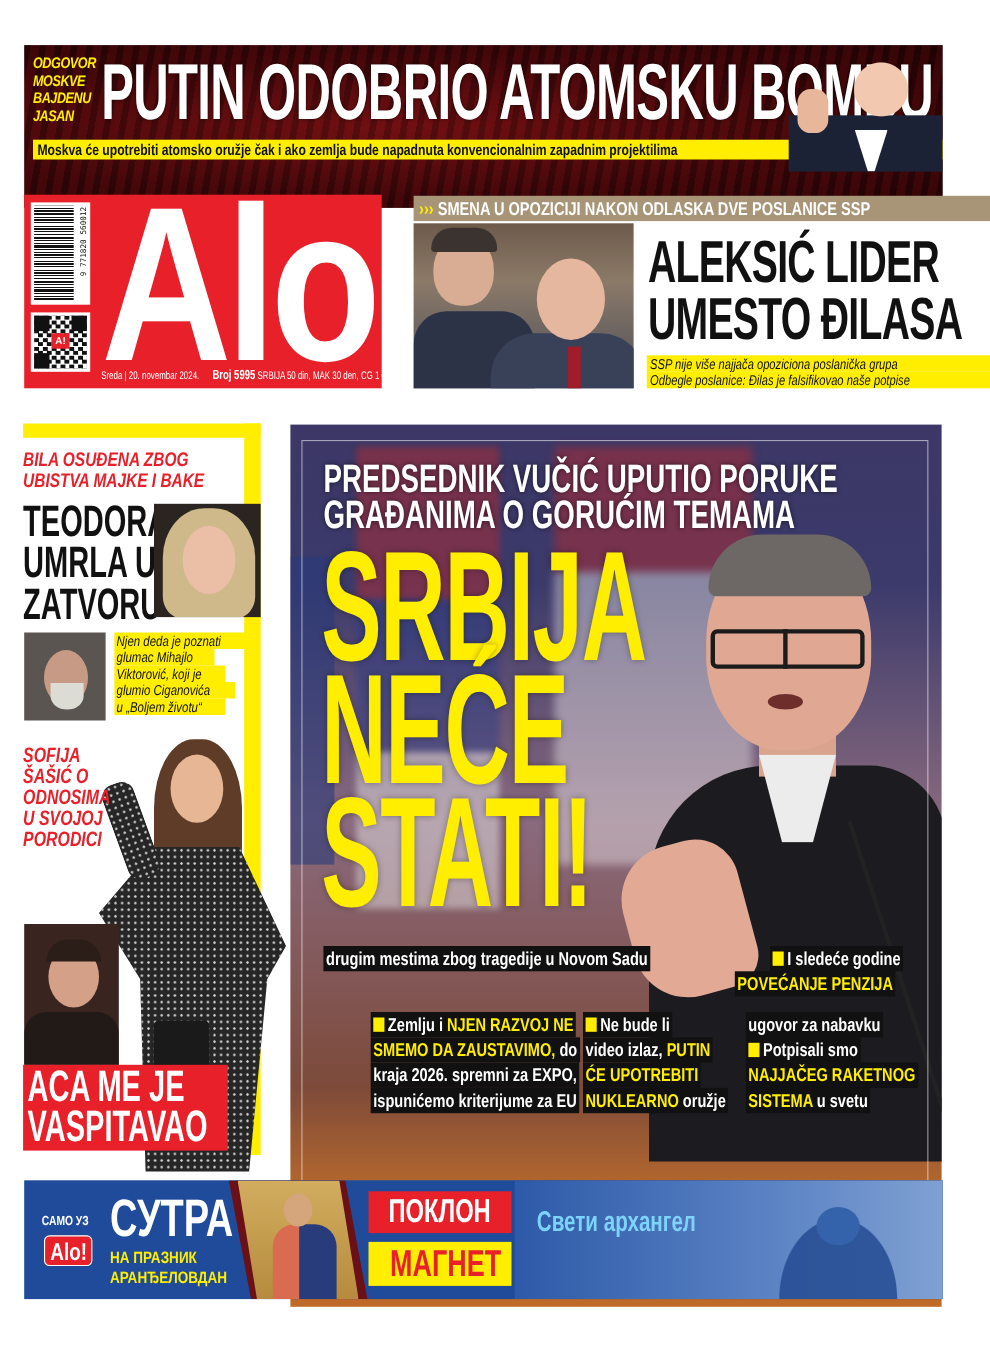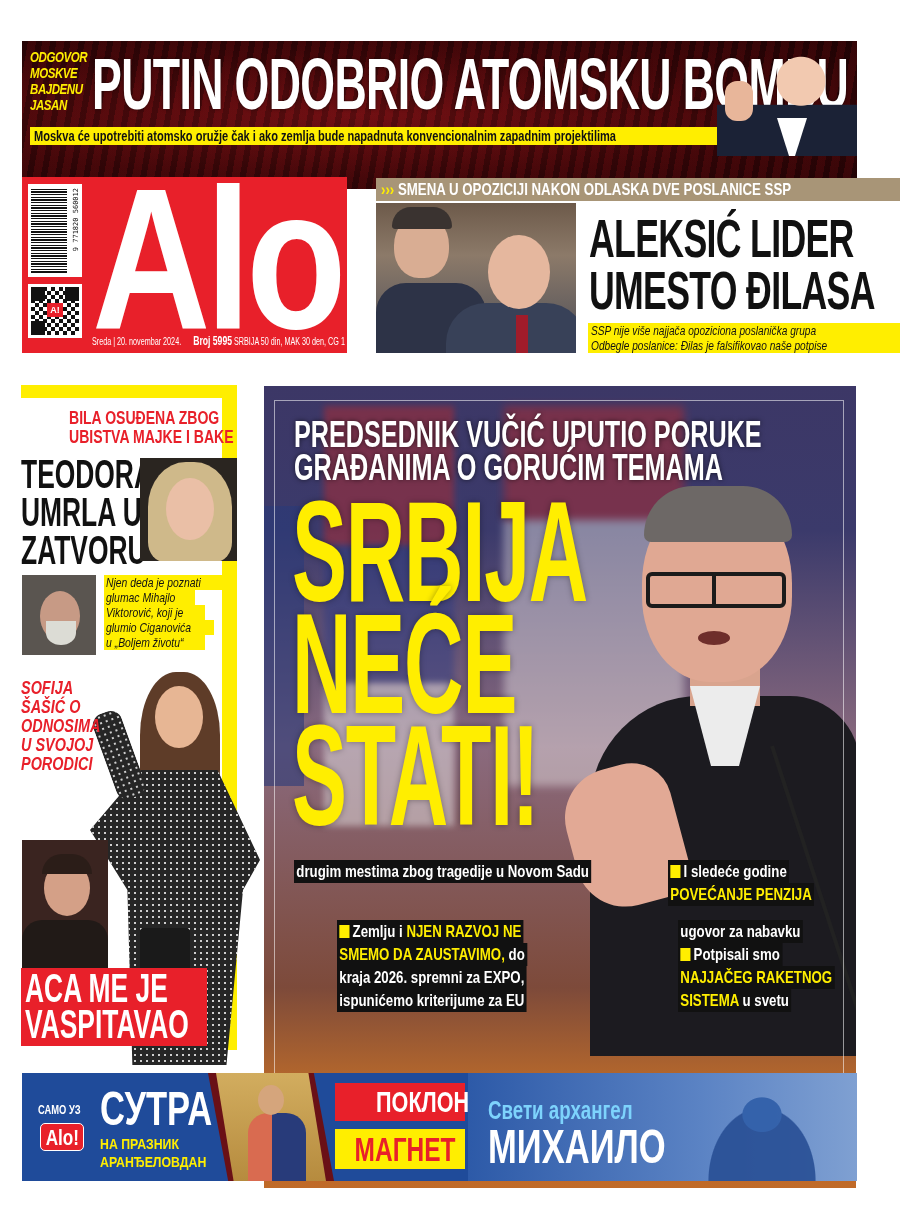--- a/index.html
+++ b/index.html
@@ -65,21 +65,21 @@
   #opp-photo .tie { position: absolute; left: 140px; top: 112px; width: 12px; height: 40px; background: #a01c2a; }
   #opp-headline { left: 589px; top: 212px; color: #111; font-size: 54px; line-height: 52px; font-weight: 700;
     transform: scaleX(0.66); transform-origin: left top; white-space: nowrap; letter-spacing: -1px; }
   #opp-sub { left: 588px; top: 323px; font-style: italic; font-size: 13px; line-height: 15px; color: #111; }
   #opp-sub div { background: #ffee00; display: inline-block; white-space: nowrap; padding: 0 3px; }
   #opp-sub .inner { display: inline-block; transform: scaleX(0.78); transform-origin: left; width: 330px; }
 
   
   #left-frame-top { left: 21px; top: 385px; width: 216px; height: 13px; background: #ffee00; }
   #left-frame-right { left: 222px; top: 385px; width: 15px; height: 665px; background: #ffee00; }
-  #teodora-kicker { left: 21px; top: 409px; color: #e8202a; font-weight: 700; font-size: 18px; line-height: 19px; white-space: nowrap; margin-left: 48px; }
+  #teodora-kicker { left: 21px; top: 409px; color: #e8202a; font-style: italic; font-weight: 700; font-size: 18px; line-height: 19px; white-space: nowrap; }
   #teodora-kicker span { display: block; transform: scaleX(0.78); transform-origin: left; }
   #teodora-headline { left: 21px; top: 455px; color: #111; font-weight: 700; font-size: 40px; line-height: 38px; white-space: nowrap; }
   #teodora-headline span { display: block; transform: scaleX(0.66); transform-origin: left; }
   #teodora-photo { left: 140px; top: 458px; width: 97px; height: 103px; background: #2a2520; overflow: hidden; }
   #teodora-photo .hair { position: absolute; left: 8px; top: 4px; width: 84px; height: 100px; border-radius: 45% 45% 20% 20%; background: #cfb98a; }
   #teodora-photo .face { position: absolute; left: 26px; top: 20px; width: 48px; height: 62px; border-radius: 50%; background: #eabfa6; }
   #viktorovic-photo { left: 22px; top: 575px; width: 74px; height: 80px; background: #5a5550; overflow: hidden; }
   #viktorovic-photo .face { position: absolute; left: 18px; top: 16px; width: 40px; height: 50px; border-radius: 50%; background: #c79a85; }
   #viktorovic-photo .beard { position: absolute; left: 24px; top: 46px; width: 30px; height: 24px; border-radius: 0 0 50% 50%; background: #dcdcd5; }
   #viktorovic-caption { left: 104px; top: 575px; font-style: italic; font-size: 13px; line-height: 15px; color: #111; }
@@ -151,21 +151,21 @@
   #promo-sutra span { display: inline-block; transform: scaleX(0.72); transform-origin: left; }
   #promo-holiday { left: 78px; top: 62px; color: #ffee00; font-weight: 700; font-size: 15px; line-height: 18px; white-space: nowrap; }
   #promo-holiday span { display: block; transform: scaleX(0.82); transform-origin: left; }
   #icon-archangel { left: 186px; top: 0; width: 126px; height: 108px; background: #6a1016;
     clip-path: polygon(0 0, 84% 0, 100% 100%, 16% 100%); }
   #icon-archangel .gold { position: absolute; left: 8px; top: 0; width: 110px; height: 108px;
     background: linear-gradient(180deg, #d2ad5f, #b68b3e); clip-path: polygon(0 0, 84% 0, 100% 100%, 16% 100%); }
   #icon-archangel .robe { position: absolute; left: 40px; top: 40px; width: 50px; height: 68px; background: #d96b50; border-radius: 20px 20px 0 0; }
   #icon-archangel .cloak { position: absolute; left: 64px; top: 40px; width: 34px; height: 68px; background: #283b7a; border-radius: 0 20px 0 0; }
   #icon-archangel .face { position: absolute; left: 50px; top: 12px; width: 26px; height: 30px; border-radius: 50%; background: #d5a57c; }
-  #promo-poklon { left: 313px; top: 10px; width: 130px; height: 38px; background: #e8202a; color: #fff; font-weight: 700; font-size: 30px; line-height: 38px; text-align: center; padding-left: 23px; }
+  #promo-poklon { left: 313px; top: 10px; width: 130px; height: 38px; background: #e8202a; color: #fff; font-weight: 700; font-size: 30px; line-height: 38px; text-align: center; }
   #promo-poklon span, #promo-magnet span { display: inline-block; transform: scaleX(0.72); }
   #promo-magnet { left: 313px; top: 56px; width: 130px; height: 40px; background: #ffee00; color: #e8202a; font-weight: 700; font-size: 34px; line-height: 40px; text-align: center; }
   #promo-right { left: 446px; top: 0; width: 389px; height: 108px; background: linear-gradient(90deg, #2d5aa8 0%, #5b83c4 60%, #7fa0d2 100%); }
   #promo-right .angel { position: absolute; right: 20px; top: 6px; width: 150px; height: 102px;
     background: radial-gradient(ellipse at 50% 35%, #2f5ea8 0 18%, transparent 19%),
                 radial-gradient(ellipse at 50% 100%, #284f95 0 50%, transparent 51%); opacity: 0.9; }
   #promo-title-small { left: 466px; top: 22px; color: #7dd3fc; font-weight: 700; font-size: 26px; white-space: nowrap; }
   #promo-title-small span, #promo-title-big span { display: inline-block; transform: scaleX(0.72); transform-origin: left; }
   #promo-title-big { left: 466px; top: 50px; color: #fff; font-weight: 700; font-size: 48px; line-height: 48px; white-space: nowrap; }
 </style>
@@ -309,29 +309,35 @@
   </div>
   <div id="main-headline" class="abs">
     <span>SRBIJA</span>
     <span>NEĆE</span>
     <span>STATI!</span>
   </div>
 
   <div class="bullet" style="left:30px; top:474px;">
       <span class="line"><i><span>drugim mestima zbog tragedije u Novom Sadu</span></i></span>
     </div>
-  <div class="bullet" style="left:404px; top:474px;">
+  <div class="bullet" style="left:404px; top:474px;text-align:right;">
       <span class="line"><i><span class="sq"></span><span>I sledeće godine</span></i></span>
       <span class="line"><i><span class="hl">POVEĆANJE PENZIJA</span></i></span>
     </div>
   <div class="bullet" style="left:30px; top:534px;padding-left:43px;">
       <span class="line"><i><span class="sq"></span><span>Zemlju i </span><span class="hl">NJEN RAZVOJ NE</span></i></span>
       <span class="line"><i><span class="hl">SMEMO DA ZAUSTAVIMO,</span><span> do</span></i></span>
       <span class="line"><i><span>kraja 2026. spremni za EXPO,</span></i></span>
       <span class="line"><i><span>ispunićemo kriterijume za EU</span></i></span>
+    </div>
+  <div class="bullet" style="left:266px; top:534px;">
+      <span class="line"><i><span class="sq"></span><span>Ne bude li</span></i></span>
+      <span class="line"><i><span>video izlaz, </span><span class="hl">PUTIN</span></i></span>
+      <span class="line"><i><span class="hl">ĆE UPOTREBITI</span></i></span>
+      <span class="line"><i><span class="hl">NUKLEARNO</span><span> oružje</span></i></span>
     </div>
   <div class="bullet" style="left:414px; top:534px;">
       <span class="line"><i><span>ugovor za nabavku</span></i></span>
       <span class="line"><i><span class="sq"></span><span>Potpisali smo</span></i></span>
       <span class="line"><i><span class="hl">NAJJAČEG RAKETNOG</span></i></span>
       <span class="line"><i><span class="hl">SISTEMA</span><span> u svetu</span></i></span>
     </div>
 </div>
 
 <div id="bottom-banner" class="abs">
@@ -347,14 +353,13 @@
     <div class="robe"></div>
     <div class="cloak"></div>
     <div class="face"></div>
   </div>
   <div id="promo-poklon" class="abs"><span>ПОКЛОН</span></div>
   <div id="promo-magnet" class="abs"><span>МАГНЕТ</span></div>
   <div id="promo-right" class="abs">
     <div class="angel"></div>
   </div>
   <div id="promo-title-small" class="abs"><span>Свети архангел</span></div>
-  <div id="promo-title-big" class="abs"><span>МИХАИЛО</span></div>
 </div>
 
 </body></html>

